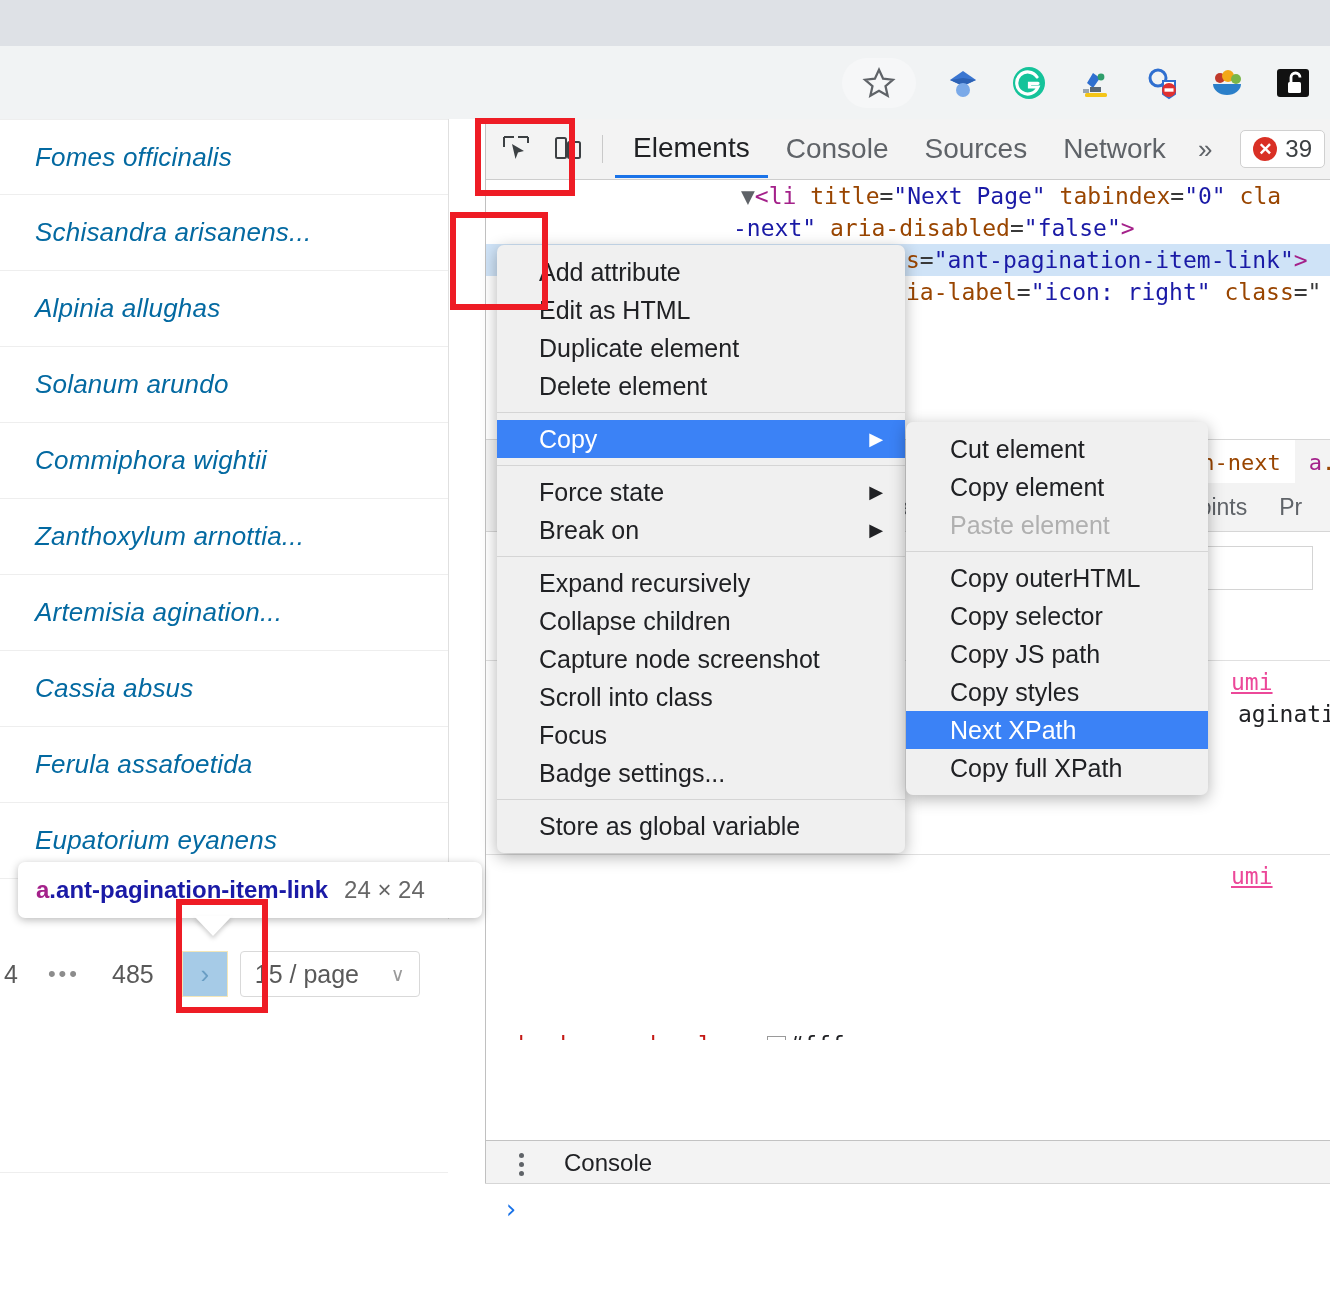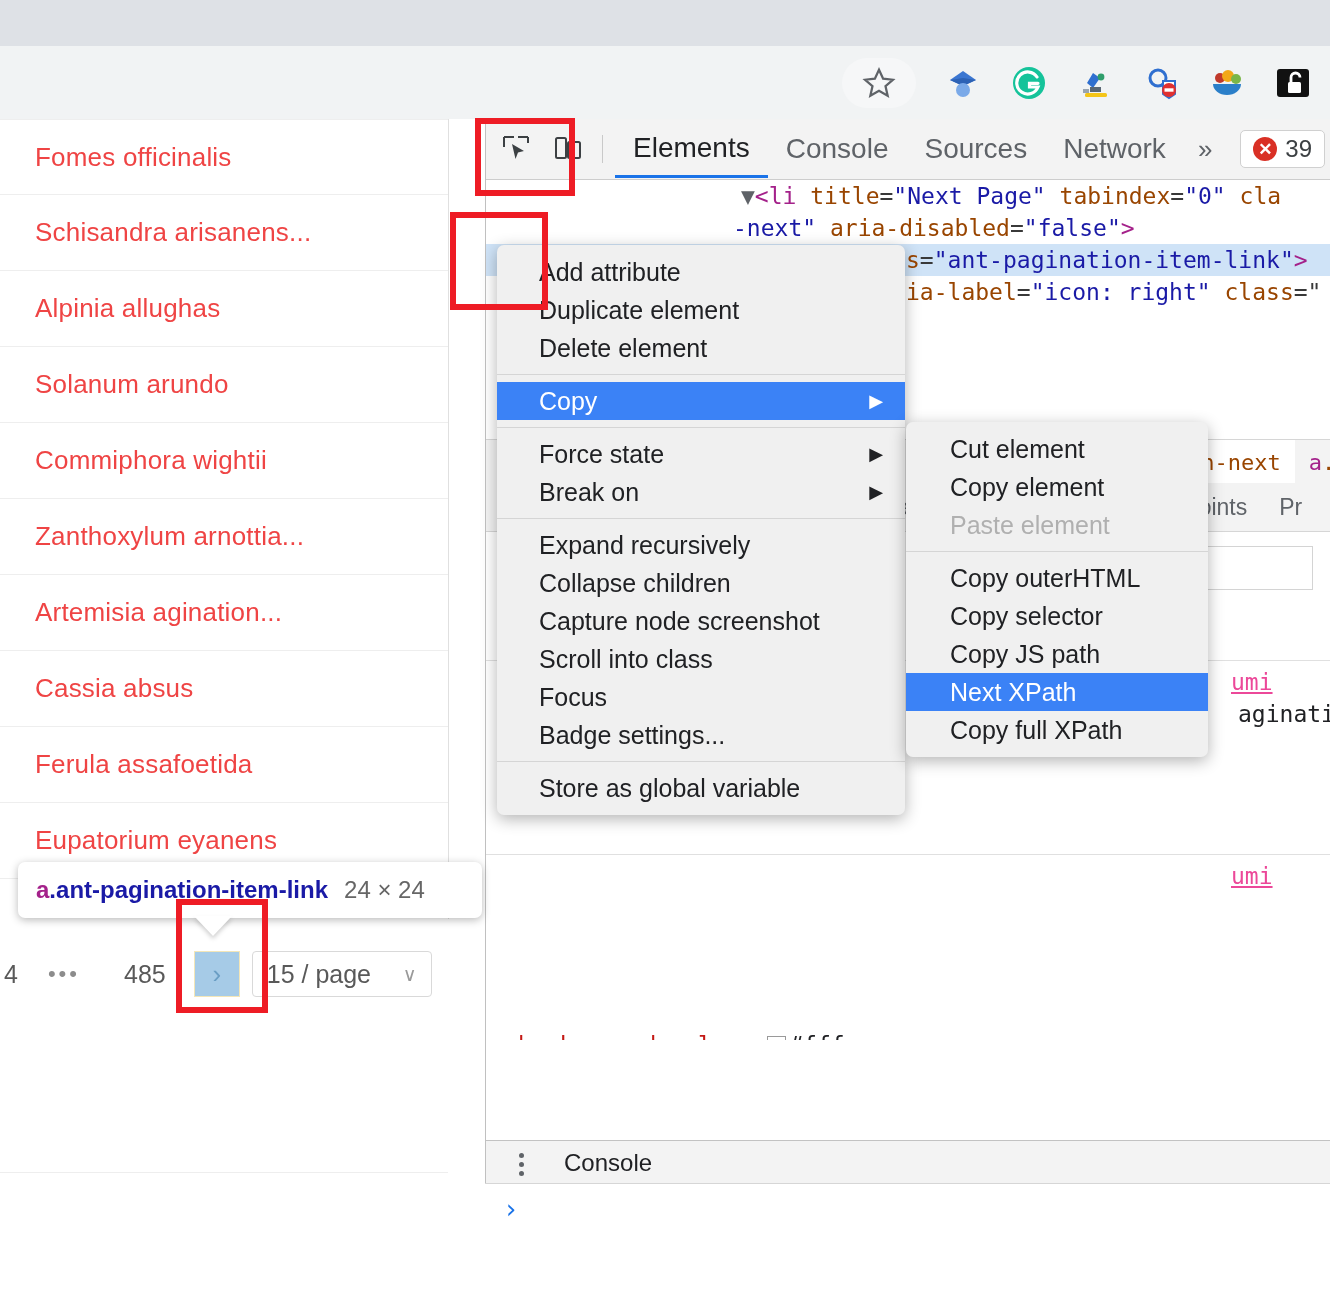--- a/index.html
+++ b/index.html
@@ -16,30 +16,30 @@
   #browser-toolbar{left:0;top:46px;width:1330px;height:73px;background:#f1f3f4;border-bottom:1px solid #c8ccd0;}
   .toolbar-icons{position:absolute;right:18px;top:0;height:73px;display:flex;align-items:center;gap:28px;}
   .ticon{width:38px;height:38px;display:flex;align-items:center;justify-content:center;}
   .star-wrap{width:74px;height:50px;border-radius:25px;background:#f6f7f8;display:flex;align-items:center;justify-content:center;}
 
   
   #page-panel{left:0;top:119px;width:485px;height:1183px;background:#ffffff;overflow:hidden;}
   #plant-list{position:absolute;left:0;top:0;width:448px;}
   .plant-row{height:76px;border-bottom:1px solid #eeeeee;display:flex;align-items:center;padding-left:35px;box-sizing:border-box;}
   .plant-row:first-child{border-top:1px solid #eeeeee;}
-  .plant-name{font-size:26px;color:#ef4444;letter-spacing:.2px;}
+  .plant-name{font-style:italic;font-size:26px;color:#0369a1;letter-spacing:.2px;}
   #page-vertical-divider{left:448px;top:119px;width:1px;height:800px;background:#e0e0e0;}
 
   
   #pagination{position:absolute;left:0;top:815px;width:448px;height:80px;display:flex;align-items:center;gap:0;}
   .pg-ellipsis{color:#8c8c8c;letter-spacing:3px;font-size:22px;}
   .pg-num{font-size:25px;color:#595959;}
   #pg-4{margin-left:4px;}
   #pg-dots{margin-left:30px;}
-  #pg-485{margin-left:44px;}
+  #pg-485{margin-left:32px;}
   #pg-next{margin-left:28px;width:46px;height:46px;border:1px solid #f3e6b8;background:#a6cbe7;
            display:flex;align-items:center;justify-content:center;color:#6a9ec4;font-size:26px;box-sizing:border-box;}
   #pg-size{margin-left:12px;width:180px;height:46px;border:1px solid #d9d9d9;border-radius:4px;
            display:flex;align-items:center;justify-content:space-between;padding:0 14px;box-sizing:border-box;
            font-size:25px;color:#595959;background:#fff;}
   .chev-down{color:#9a9a9a;font-size:19px;}
 
   #page-bottom-rule{left:0;top:1053px;width:448px;height:1px;background:#eeeeee;}
 
   
@@ -405,20 +405,23 @@
 
 <div class="abs" id="console-body">
   <div id="console-prompt">›</div>
 </div>
 
 <div class="abs" id="ctx-menu">
     <div class="mi">
       <span>Add attribute</span>
     </div>
     <div class="mi">
+      <span>Edit as HTML</span>
+    </div>
+    <div class="mi">
       <span>Duplicate element</span>
     </div>
     <div class="mi">
       <span>Delete element</span>
     </div>
     <div class="m-sep"></div>
     <div class="mi sel">
       <span>Copy</span>
       <span class="arrow">▶</span>
     </div>
@@ -468,20 +471,23 @@
     <div class="m-sep"></div>
     <div class="mi">
       <span>Copy outerHTML</span>
     </div>
     <div class="mi">
       <span>Copy selector</span>
     </div>
     <div class="mi">
       <span>Copy JS path</span>
     </div>
+    <div class="mi">
+      <span>Copy styles</span>
+    </div>
     <div class="mi sel">
       <span>Next XPath</span>
     </div>
     <div class="mi">
       <span>Copy full XPath</span>
     </div>
   </div>
 
 <div class="abs redbox" id="redbox-inspect"></div>
 <div class="abs redbox" id="redbox-node"></div>

